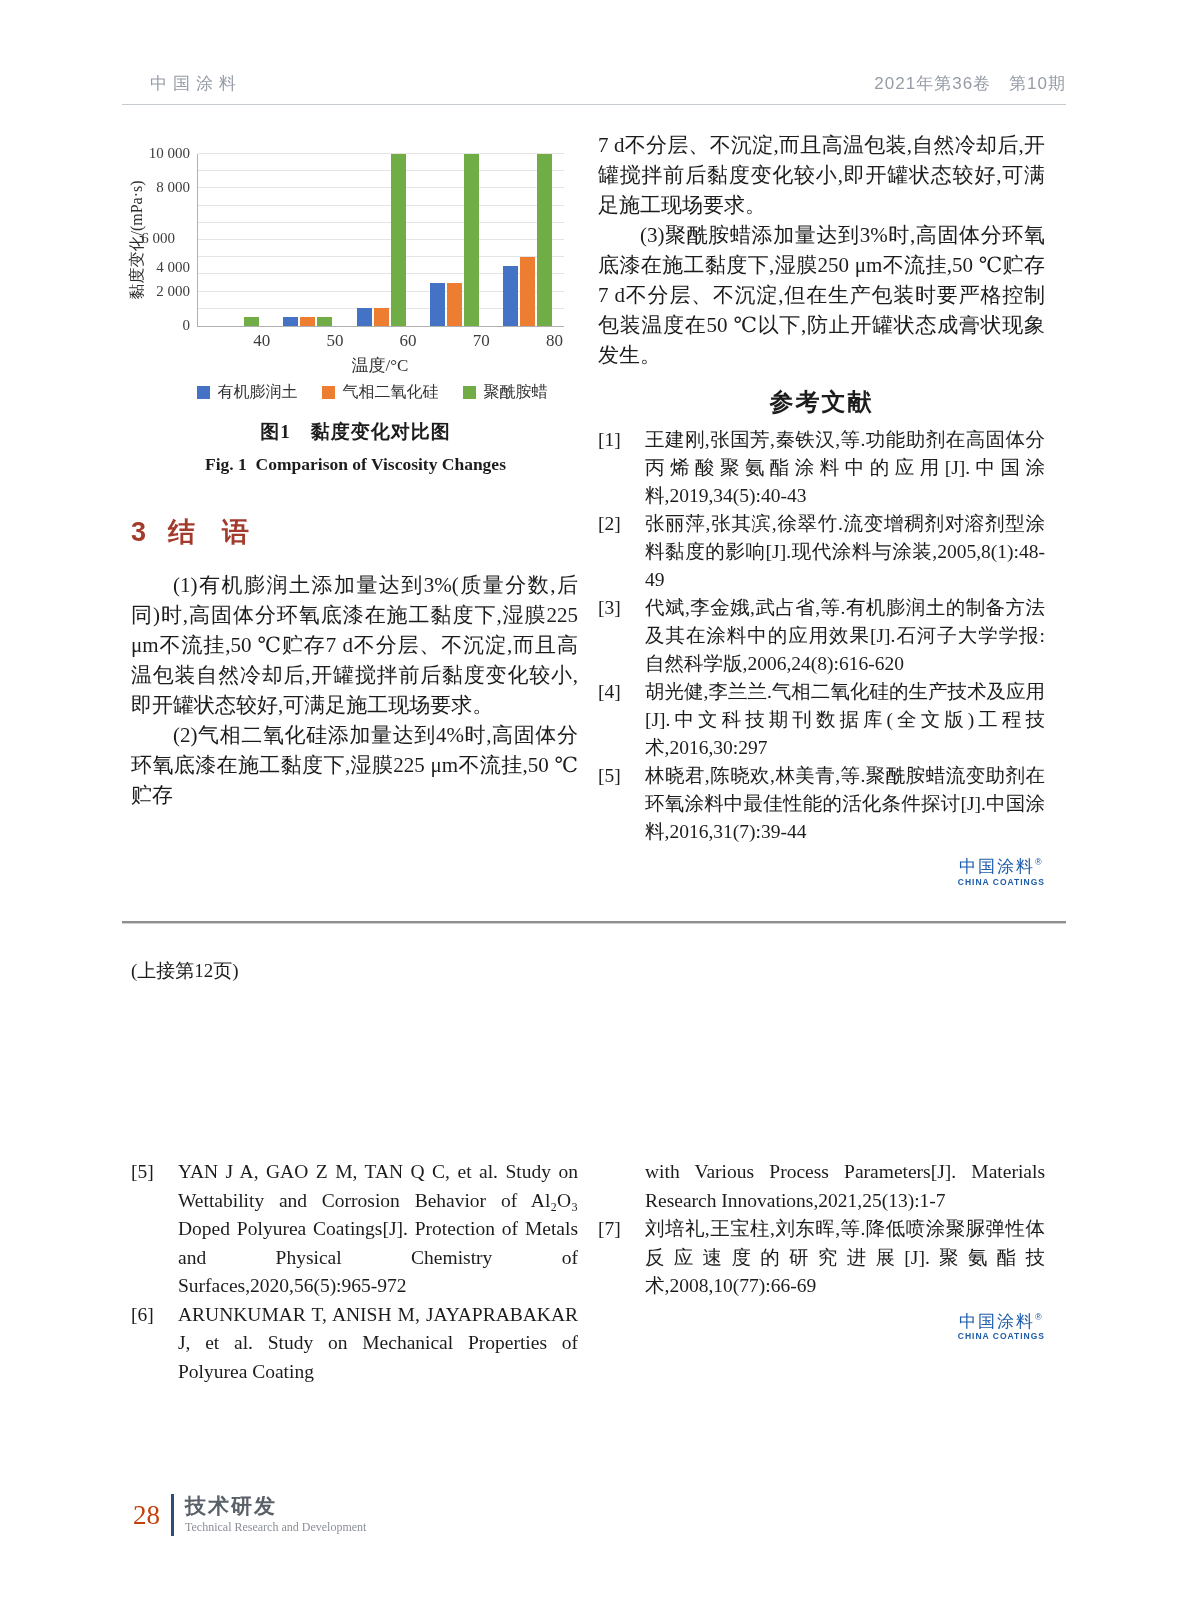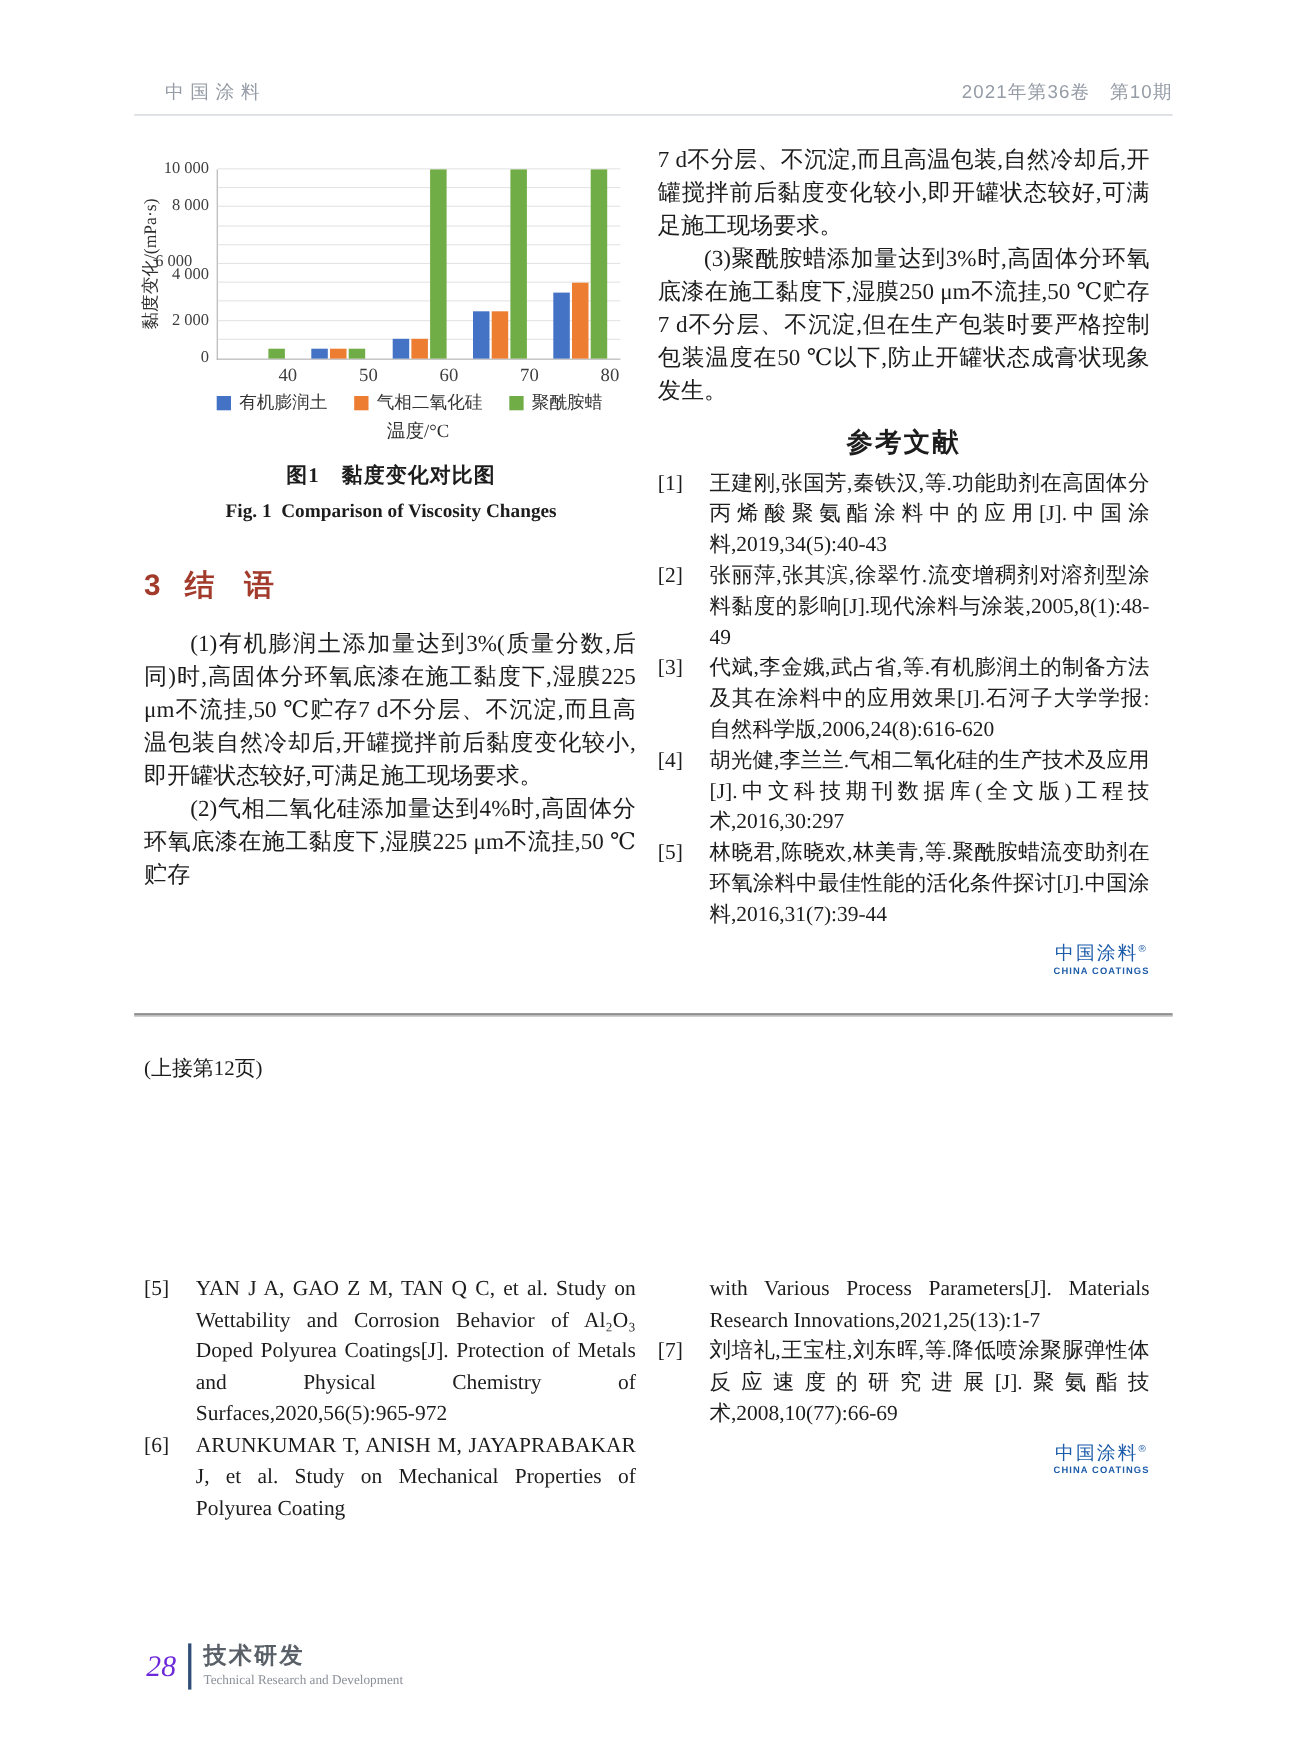--- a/index.html
+++ b/index.html
@@ -71,21 +71,21 @@
   .logo-mark { font-size:9px; vertical-align:super; }
   .logo-en { font-family:"Liberation Sans","DejaVu Sans",sans-serif; font-size:8.5px; font-weight:bold; letter-spacing:1px; margin-top:2px; }
   
   #divider { position:absolute; left:122px; top:921px; width:944px; height:2px; background:#8f8f8f; border-bottom:1px solid #d0d0d0; }
   #cont-note { position:absolute; left:131px; top:958px; font-size:19px; }
   #lower-left { position:absolute; left:131px; top:1158px; width:447px; }
   #lower-right { position:absolute; left:598px; top:1158px; width:447px; }
   #lower-left li.ref, #lower-right li.ref { line-height:28.5px; }
   
   #footer { position:absolute; left:133px; top:1494px; display:flex; align-items:center; }
-  .page-num { font-size:27px; color:#6d28d9; margin-right:11px;font-style:italic; }
+  .page-num { font-size:27px; color:#c2410c; margin-right:11px; }
   .footer-bar { width:3px; height:42px; background:#2E4D77; margin-right:11px; }
   .footer-zh { font-family:"Liberation Sans","DejaVu Sans",sans-serif; font-size:21px; font-weight:bold; color:#5A6068; letter-spacing:2px; line-height:22px; }
   .footer-en { font-size:12px; color:#8B9098; margin-top:3px; }
 </style>
 </head>
 <body>
 
 <div class="page">
 
   <div id="header">
@@ -129,48 +129,48 @@
           <div class="gridline" style="bottom: 51.6px;"></div>
           <div class="gridline" style="bottom: 68.8px;"></div>
           <div class="gridline" style="bottom: 86px;"></div>
           <div class="gridline" style="bottom: 103.2px;"></div>
           <div class="gridline" style="bottom: 120.4px;"></div>
           <div class="gridline" style="bottom: 137.6px;"></div>
           <div class="gridline" style="bottom: 154.8px;"></div>
           <div class="gridline" style="bottom: 172px;"></div>
           <div class="ytick" style="bottom: -8px;">0</div>
           <div class="ytick" style="bottom: 26.4px;">2 000</div>
-          <div class="ytick" style="bottom: 67px;">4 000</div>
+          <div class="ytick" style="bottom: 50px;">4 000</div>
           <div class="ytick" style="bottom: 79px; text-align: center;">6 000</div>
           <div class="ytick" style="bottom: 129.6px;">8 000</div>
           <div class="ytick" style="bottom: 164px;">10 000</div>
         </div>
     </div>
     <div id="xticks">
         <div class="xtick">40</div>
         <div class="xtick">50</div>
         <div class="xtick">60</div>
         <div class="xtick">70</div>
         <div class="xtick">80</div>
       </div>
+    <div id="xtitle">温度/°C</div>
     <div id="legend">
         <span class="legend-item">
           <span class="swatch" style="background: rgb(68, 114, 196);"></span>
           <span>有机膨润土</span>
         </span>
         <span class="legend-item">
           <span class="swatch" style="background: rgb(237, 125, 49);"></span>
           <span>气相二氧化硅</span>
         </span>
         <span class="legend-item">
           <span class="swatch" style="background: rgb(112, 173, 71);"></span>
           <span>聚酰胺蜡</span>
         </span>
       </div>
-    <div id="xtitle">温度/°C</div>
     <div class="cap-zh">图1　黏度变化对比图</div>
     <div class="cap-en">Fig. 1 Comparison of Viscosity Changes</div>
   </div>
 
   <div id="conclusion-block">
     <div class="sec-heading">
       <span>3</span>
       <span>结　语</span>
     </div>
     <p class="body-p first-p">(1)有机膨润土添加量达到3%(质量分数,后同)时,高固体分环氧底漆在施工黏度下,湿膜225 μm不流挂,50 ℃贮存7 d不分层、不沉淀,而且高温包装自然冷却后,开罐搅拌前后黏度变化较小,即开罐状态较好,可满足施工现场要求。</p>

